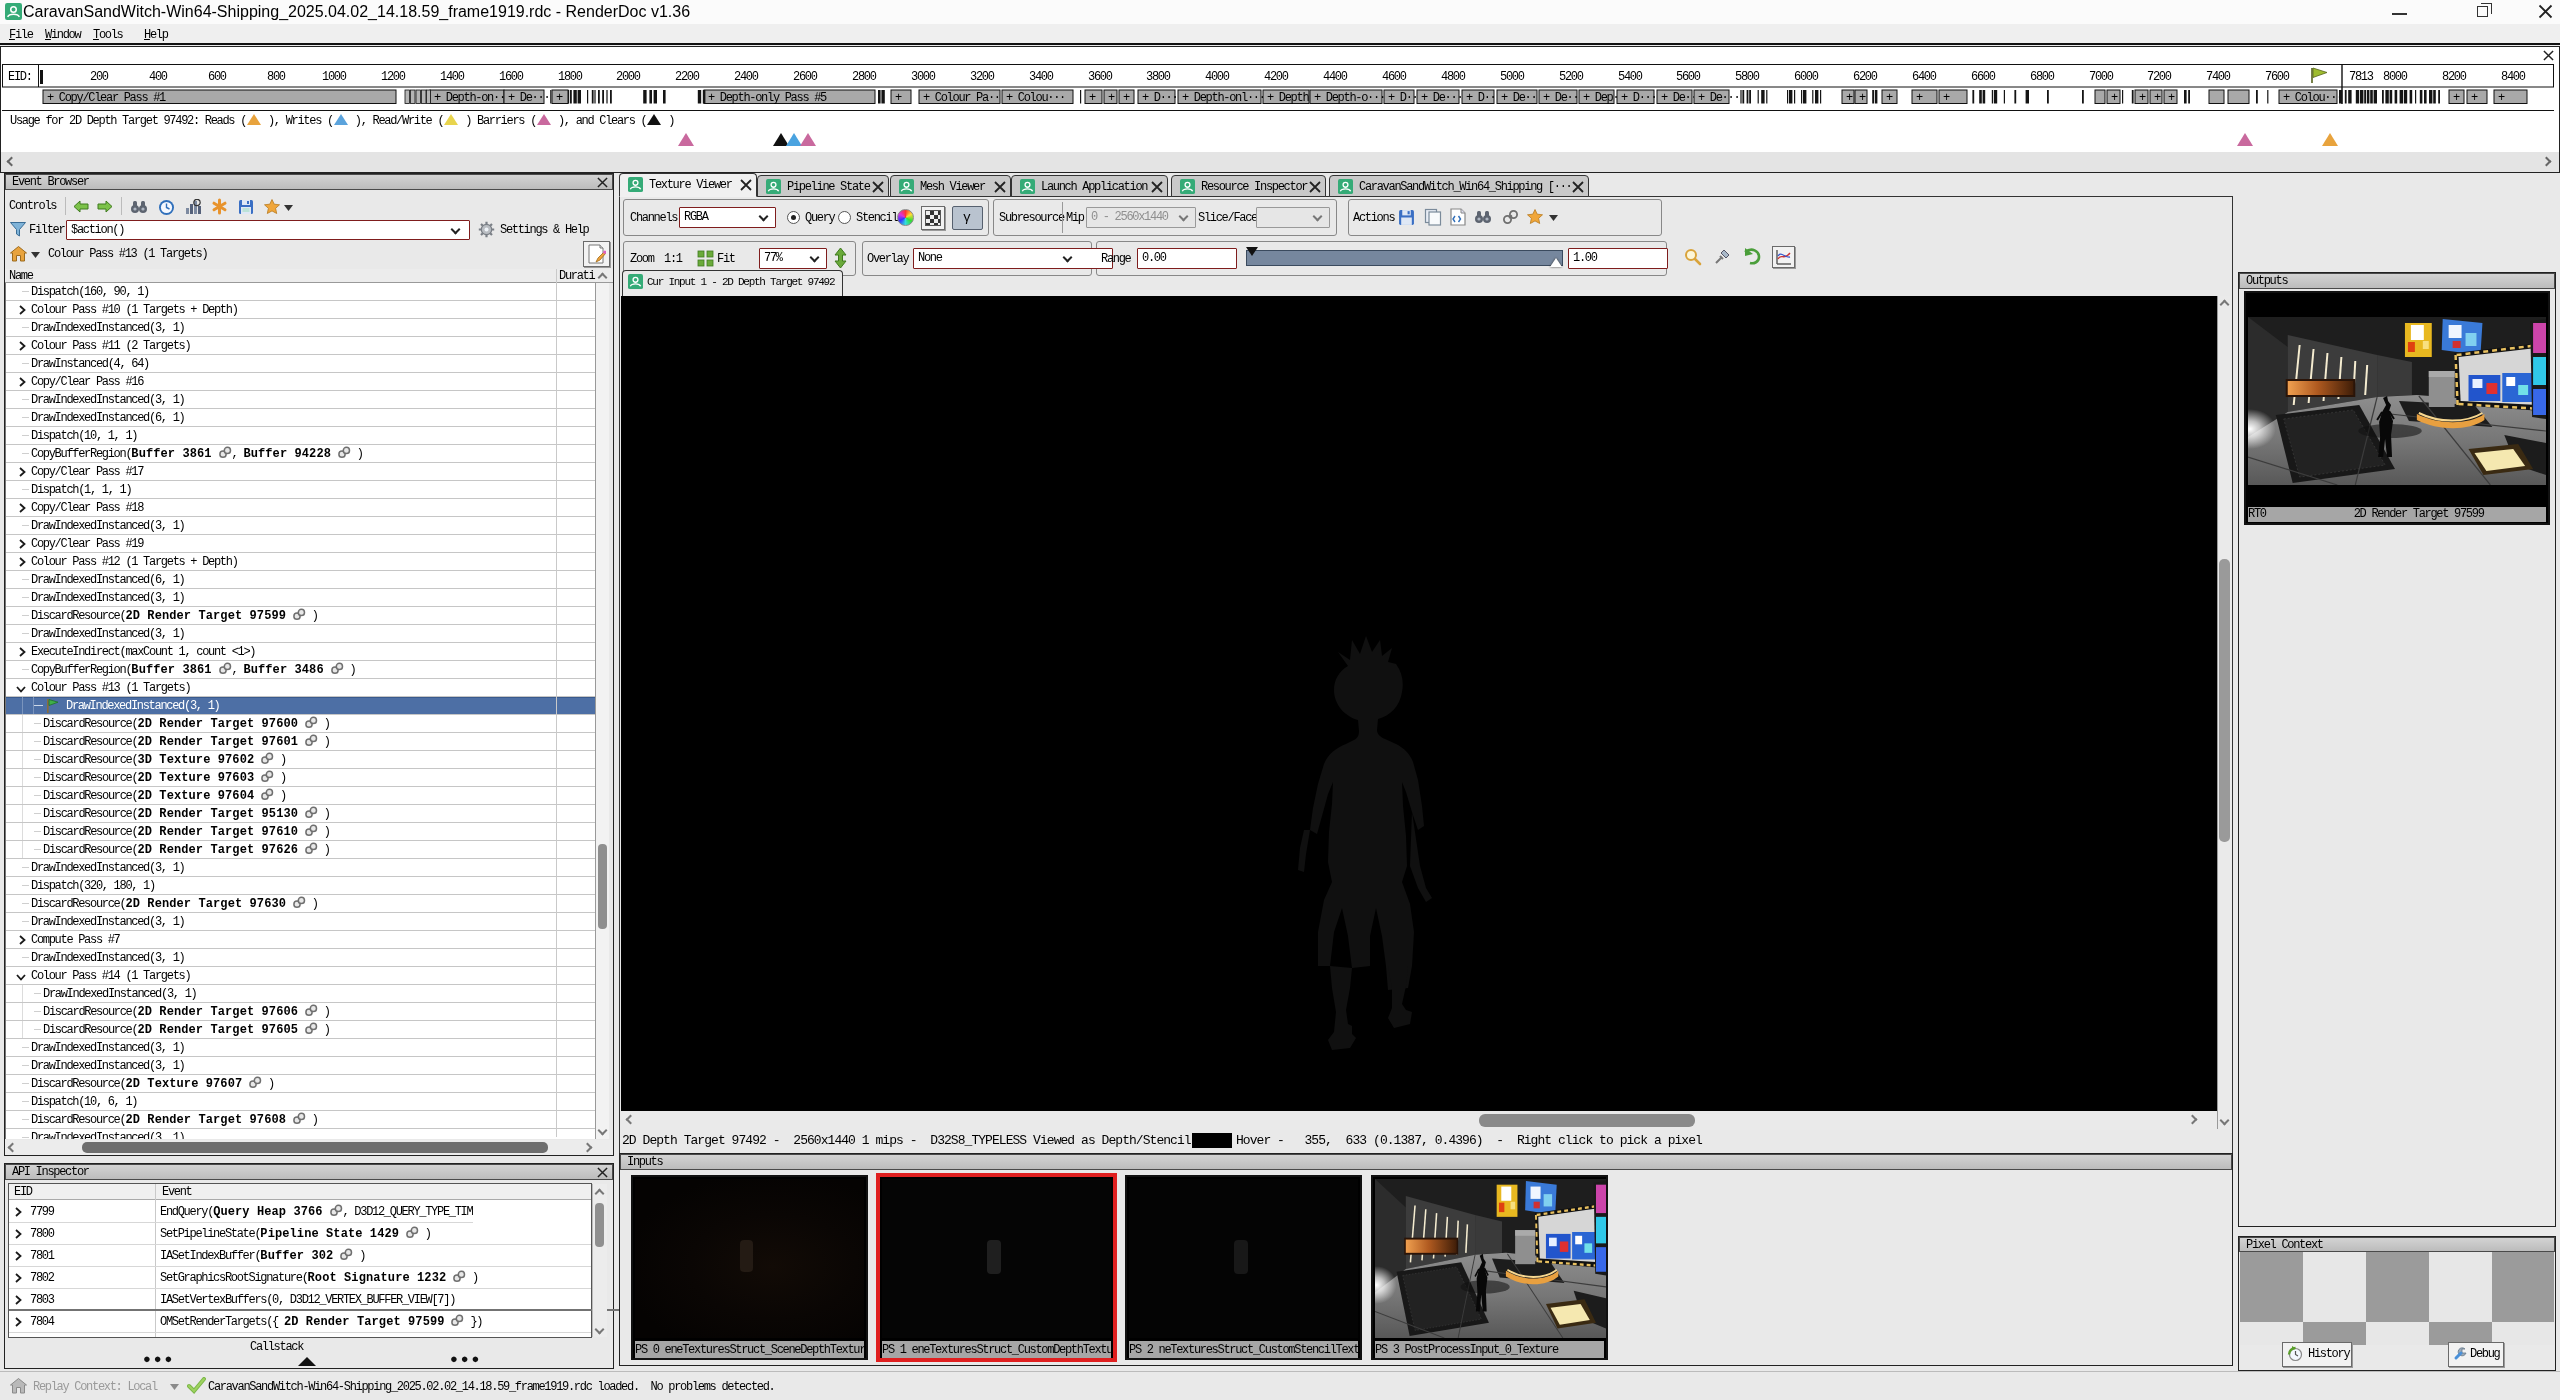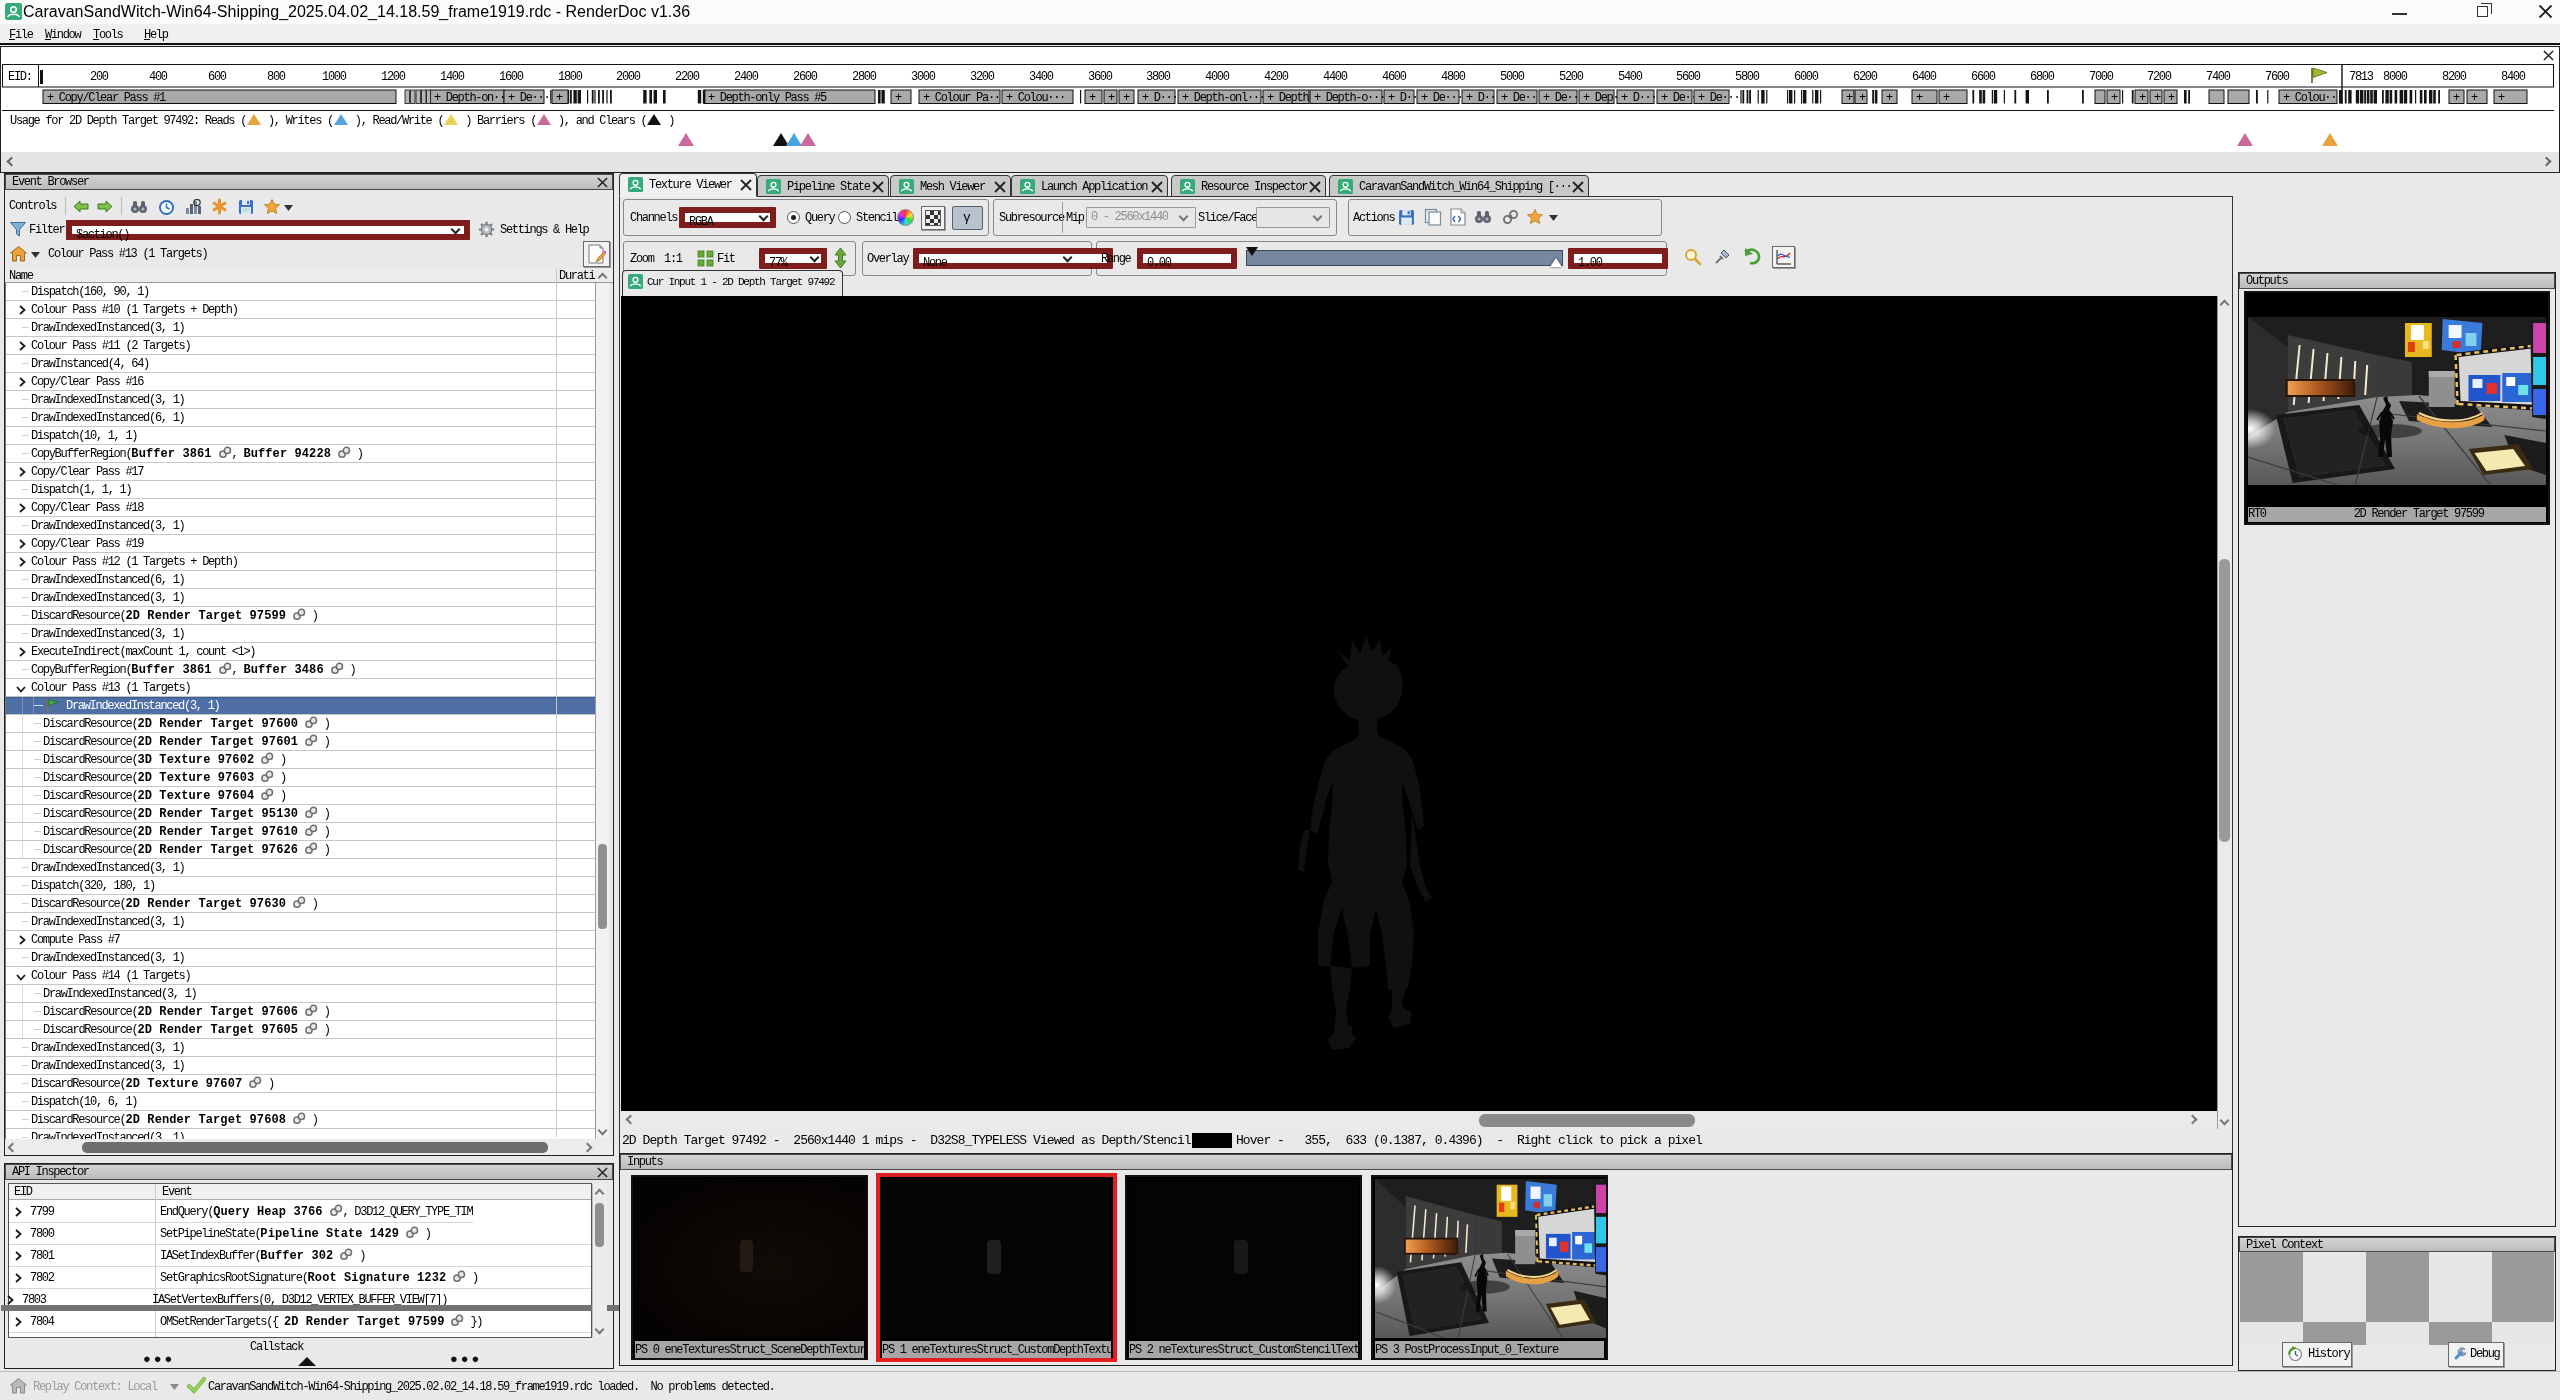--- a/index.html
+++ b/index.html
@@ -1,21 +1,21 @@
 <!DOCTYPE html>
 <html><head><meta charset="utf-8"><title>r</title><style>
 *{margin:0;padding:0;box-sizing:border-box}
 html,body{width:2560px;height:1400px;overflow:hidden}
 body{font-family:"Liberation Mono",monospace;font-size:12px;letter-spacing:-1.3px;color:#000;background:#e9e9e9}
 #root{position:relative;width:2560px;height:1400px;background:#e9e9e9;overflow:hidden;white-space:pre}
 .abs{position:absolute}
 .b{font-weight:bold;letter-spacing:0.1px}
 .hdr{background:linear-gradient(#d3d3d3,#bcbcbc);border:1px solid #4a4a4a;line-height:15px;padding-left:6px}
 .panel{border:1px solid #222;background:#e9e9e9}
-.combo{background:#fff;border:6px solid #7f1d1d;border-radius:1px;line-height:18px;padding-left:4px}
+.combo{background:#fff;border:1px solid #7f1d1d;border-radius:1px;line-height:18px;padding-left:4px}
 .combod{background:#e6e6e6;border:1px solid #999;color:#8f8f8f;border-radius:1px;line-height:18px;padding-left:4px}
 .chev{position:absolute;width:7px;height:7px;border-left:2px solid #222;border-bottom:2px solid #222}
 .chevL{transform:rotate(45deg)}
 .chevR{transform:rotate(-135deg)}
 .chevU{transform:rotate(135deg)}
 .chevD{transform:rotate(-45deg)}
 .gchev{border-color:#777}
 .tri{width:0;height:0;display:inline-block}
 .row{position:absolute;left:0;width:592px;height:18px;border-bottom:1px solid #c6c6c6;white-space:nowrap;overflow:hidden;line-height:17px}
 .thumbcap{position:absolute;background:#a6a6a6;color:#000;overflow:hidden;white-space:nowrap;line-height:18px}
@@ -691,21 +691,21 @@
 <div class="abs" style="left:9px;top:1267px;width:582px;height:22px;border-bottom:1px solid #d7d7d7;line-height:21px;white-space:nowrap;overflow:hidden">
       <svg class="abs" style="left:4px;top:6px" width="10" height="10" viewBox="0 0 10 10">
         <path d="M3 1 L7.5 5 L3 9" fill="none" stroke="#1a1a1a" stroke-width="1.8"></path>
       </svg>
       <div class="abs" style="left:21px;top:1px">7802</div>
       <div class="abs" style="left:151px;top:1px">SetGraphicsRootSignature(<span class="b">Root Signature 1232</span> <svg width="14" height="13" viewBox="0 0 14 13" style="vertical-align:-2px">
           <circle cx="5" cy="8.2" r="3.1" fill="#e8e8e8" stroke="#6f6f6f" stroke-width="1.5"></circle>
           <circle cx="9.4" cy="4.4" r="3.1" fill="#e8e8e8" stroke="#6f6f6f" stroke-width="1.5"></circle>
         </svg> )</div>
     </div>
-<div class="abs" style="left:1px;top:1289px;width:700px;height:22px;border-bottom:6px solid #737373;line-height:21px;white-space:nowrap;overflow:hidden">
+<div class="abs" style="left:9px;top:1289px;width:700px;height:22px;border-bottom:2px solid #737373;line-height:21px;white-space:nowrap;overflow:hidden">
       <svg class="abs" style="left:4px;top:6px" width="10" height="10" viewBox="0 0 10 10">
         <path d="M3 1 L7.5 5 L3 9" fill="none" stroke="#1a1a1a" stroke-width="1.8"></path>
       </svg>
       <div class="abs" style="left:21px;top:1px">7803</div>
       <div class="abs" style="left:151px;top:1px">IASetVertexBuffers(0, D3D12_VERTEX_BUFFER_VIEW[7])</div>
     </div>
 <div class="abs" style="left:9px;top:1311px;width:582px;height:22px;border-bottom:1px solid #d7d7d7;line-height:21px;white-space:nowrap;overflow:hidden">
       <svg class="abs" style="left:4px;top:6px" width="10" height="10" viewBox="0 0 10 10">
         <path d="M3 1 L7.5 5 L3 9" fill="none" stroke="#1a1a1a" stroke-width="1.8"></path>
       </svg>

